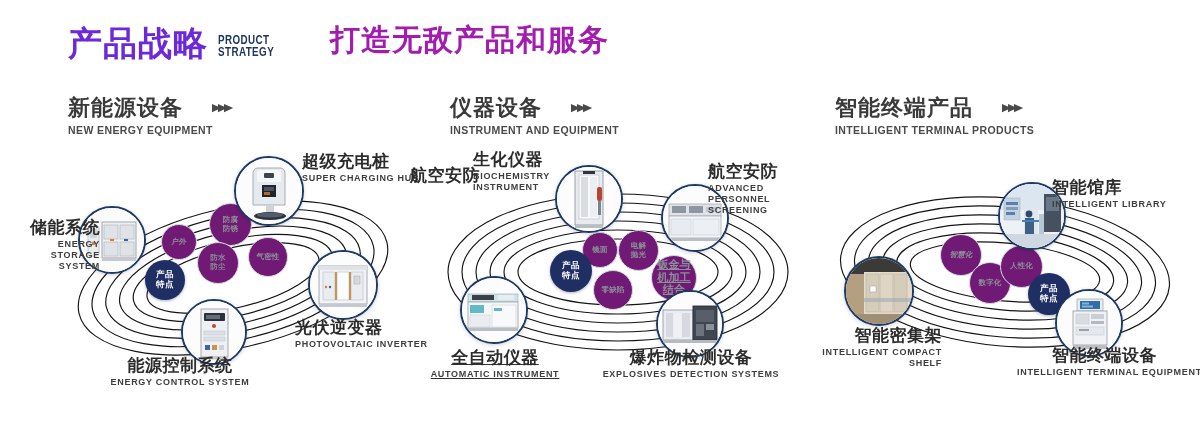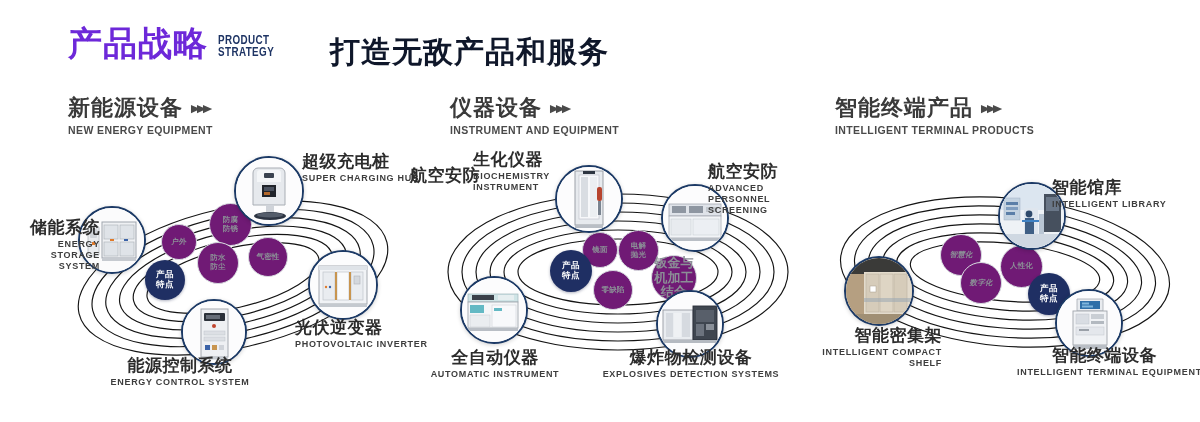--- a/index.html
+++ b/index.html
@@ -19,31 +19,32 @@
   }
   .title-en{
     margin-left:10px;margin-bottom:2px;
     color:#1e3464;font-weight:bold;font-size:12px;line-height:12px;
     letter-spacing:.5px;
     font-family:"Liberation Sans",sans-serif;
     transform:scaleX(.82);transform-origin:left bottom;
   }
   .title-en div{white-space:nowrap;}
   .subtitle{
-    position:absolute;left:330px;top:32px;
-    font-size:30px;font-weight:bold;color:#0f172a;letter-spacing:1px;
+    position:absolute;left:330px;top:20px;
+    font-size:30px;font-weight:bold;color:#a21caf;letter-spacing:1px;
     font-family:"DejaVu Sans","Liberation Sans",sans-serif;
   }
 
   
   .sec-head{position:absolute;}
   .sec-head .cn{
     font-size:22px;font-weight:bold;color:#3a3a3a;letter-spacing:1px;
     display:flex;align-items:center;line-height:1.05;
-    font-family:Liberation Sans, sans-serif;
+    font-family:Liberation Serif, serif;
+    gap:21px;
   }
   .sec-head .arrows{
     margin-left:9px;font-size:15px;color:#4a4a4a;letter-spacing:-2px;
     font-weight:bold;transform:scaleX(1.1);
   }
   .sec-head .en{
     margin-top:5px;font-size:10.5px;color:#4a4a4a;font-weight:bold;
     letter-spacing:.4px;white-space:nowrap;
   }
 
@@ -262,21 +263,21 @@
     <div class="bubble" style="left:200px;top:80px;width:39px;height:39px;">
       <span>
         <span>电解</span><br>
         <span>抛光</span>
       </span>
     </div>
     <div class="bubble" style="left:175px;top:120px;width:38px;height:38px;">
       <span>零缺陷</span>
     </div>
     <div class="bubble" style="left:233px;top:105px;width:44px;height:44px;">
-      <span style="font-size:13px;">
+      <span style="font-size:11px;text-decoration:underline;">
         <span>钣金与</span><br>
         <span>机加工结合</span>
       </span>
     </div>
     <div class="bubble accent" style="left:132px;top:100px;width:42px;height:42px;">
       <span>
         <span>产品</span><br>
         <span>特点</span>
       </span>
     </div>
@@ -347,21 +348,21 @@
         <rect x="10" y="17" width="22" height="5" fill="#3a4049"></rect>
         <rect x="36" y="17" width="16" height="5" fill="#e6eef0"></rect>
         <rect x="6" y="24" width="50" height="26" fill="#f4f6f8" stroke="#a3a8af" stroke-width=".9"></rect>
         <rect x="8" y="27" width="14" height="8" fill="#63b9c4"></rect>
         <rect x="8" y="37" width="20" height="12" fill="#eaedf0" stroke="#c5cad0" stroke-width=".5"></rect>
         <rect x="30" y="27" width="24" height="22" fill="#f8f9fb" stroke="#c5cad0" stroke-width=".5"></rect>
         <rect x="32" y="30" width="8" height="3" fill="#63b9c4"></rect>
         <rect x="6" y="50" width="50" height="3" fill="#b9bec5"></rect>
       </svg>
     </div>
-    <div class="node-label center" style="left:-8px;top:198px;width:170px;">
+    <div class="node-label center" style="left:-8px;top:198px;width:170px;text-decoration:underline;">
       <div class="cn">全自动仪器</div>
       <div class="en">AUTOMATIC INSTRUMENT</div>
     </div>
   </div>
 
   <div class="cluster" style="left:812px;top:150px;width:390px;height:250px;">
 
     <svg class="orbit-wrap" width="390" height="250" viewBox="0 0 390 250">
       <g fill="none" stroke="#141414" stroke-width="1.15">
         <ellipse cx="193" cy="122" rx="165" ry="74" transform="rotate(5 193 122)"></ellipse>
@@ -369,21 +370,21 @@
         <ellipse cx="193" cy="122" rx="137" ry="56" transform="rotate(5 193 122)"></ellipse>
         <ellipse cx="193" cy="122" rx="123" ry="47" transform="rotate(5 193 122)"></ellipse>
         <ellipse cx="193" cy="122" rx="109" ry="38" transform="rotate(5 193 122)"></ellipse>
         <ellipse cx="193" cy="122" rx="95" ry="29" transform="rotate(5 193 122)"></ellipse>
       </g>
     </svg>
 
     <div class="bubble" style="left:128px;top:84px;width:40px;height:40px;font-style:italic;">
       <span>智慧化</span>
     </div>
-    <div class="bubble" style="left:148px;top:112px;width:40px;height:40px;font-style:italic;">
+    <div class="bubble" style="left:157px;top:112px;width:40px;height:40px;">
       <span>数字化</span>
     </div>
     <div class="bubble" style="left:188px;top:95px;width:41px;height:41px;">
       <span>人性化</span>
     </div>
     <div class="bubble accent" style="left:216px;top:123px;width:42px;height:42px;">
       <span>
         <span>产品</span><br>
         <span>特点</span>
       </span>

